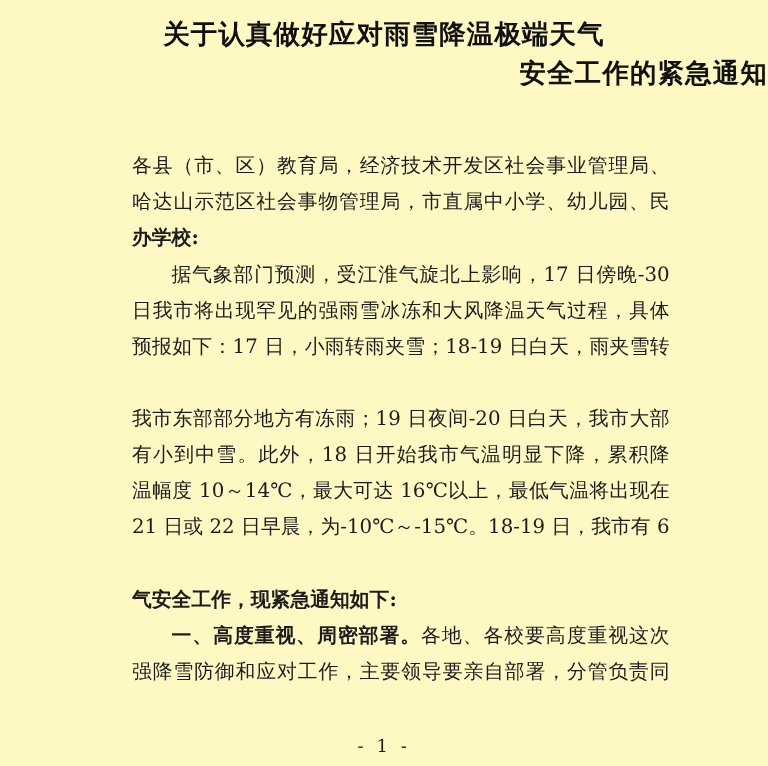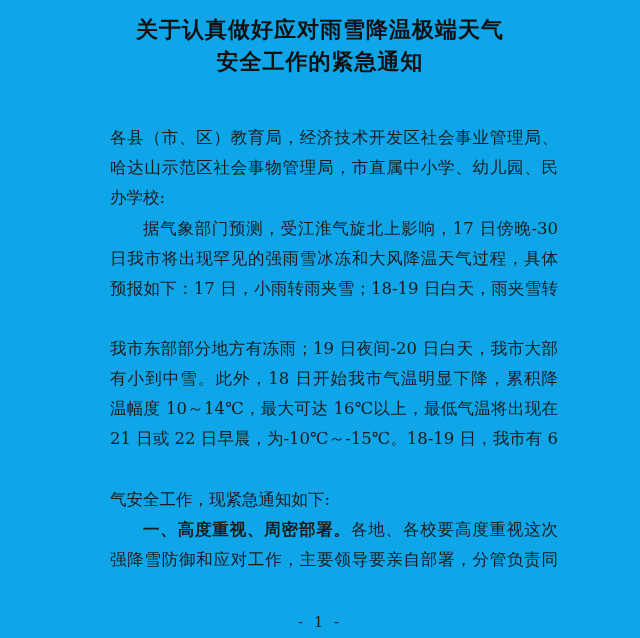--- a/index.html
+++ b/index.html
@@ -12,50 +12,51 @@
       height: 638px;
       position: relative;
       overflow: hidden;
       color: #1a1a1a;
       font-family: "DejaVu Serif", "Liberation Serif", serif;
     }
     .page {
       position: absolute;
       left: 0; top: 0;
       width: 640px; height: 638px;
-      background: #0ea5e9;
+      background: #fef9c3;
     }
     .title {
       position: absolute;
       left: 0;
       width: 640px;
       text-align: center;
       font-family: "DejaVu Sans", "Liberation Sans", sans-serif;
       font-size: 22px;
       font-weight: bold;
       letter-spacing: 1px;
       color: #111;
       line-height: 32px;
     }
     .title-1 { top: 14px; }
-    .title-2 { top: 46px; }
+    .title-2 { top: 46px; text-align: right; }
     .line {
       position: absolute;
       left: 98px;
       width: 448px;
       font-size: 16.5px;
       line-height: 20px;
       white-space: nowrap;
       text-align: justify;
       text-align-last: justify;
       color: #1c1c1c;
       margin-left: 12px;
     }
     .line.last {
       text-align-last: left;
+      font-weight: bold;
     }
     .indent { left: 131px; width: 415px; }
     .bold-lead {
       font-family: "DejaVu Sans", "Liberation Sans", sans-serif;
       font-weight: bold;
     }
     .page-number {
       position: absolute;
       left: 0;
       width: 640px;

